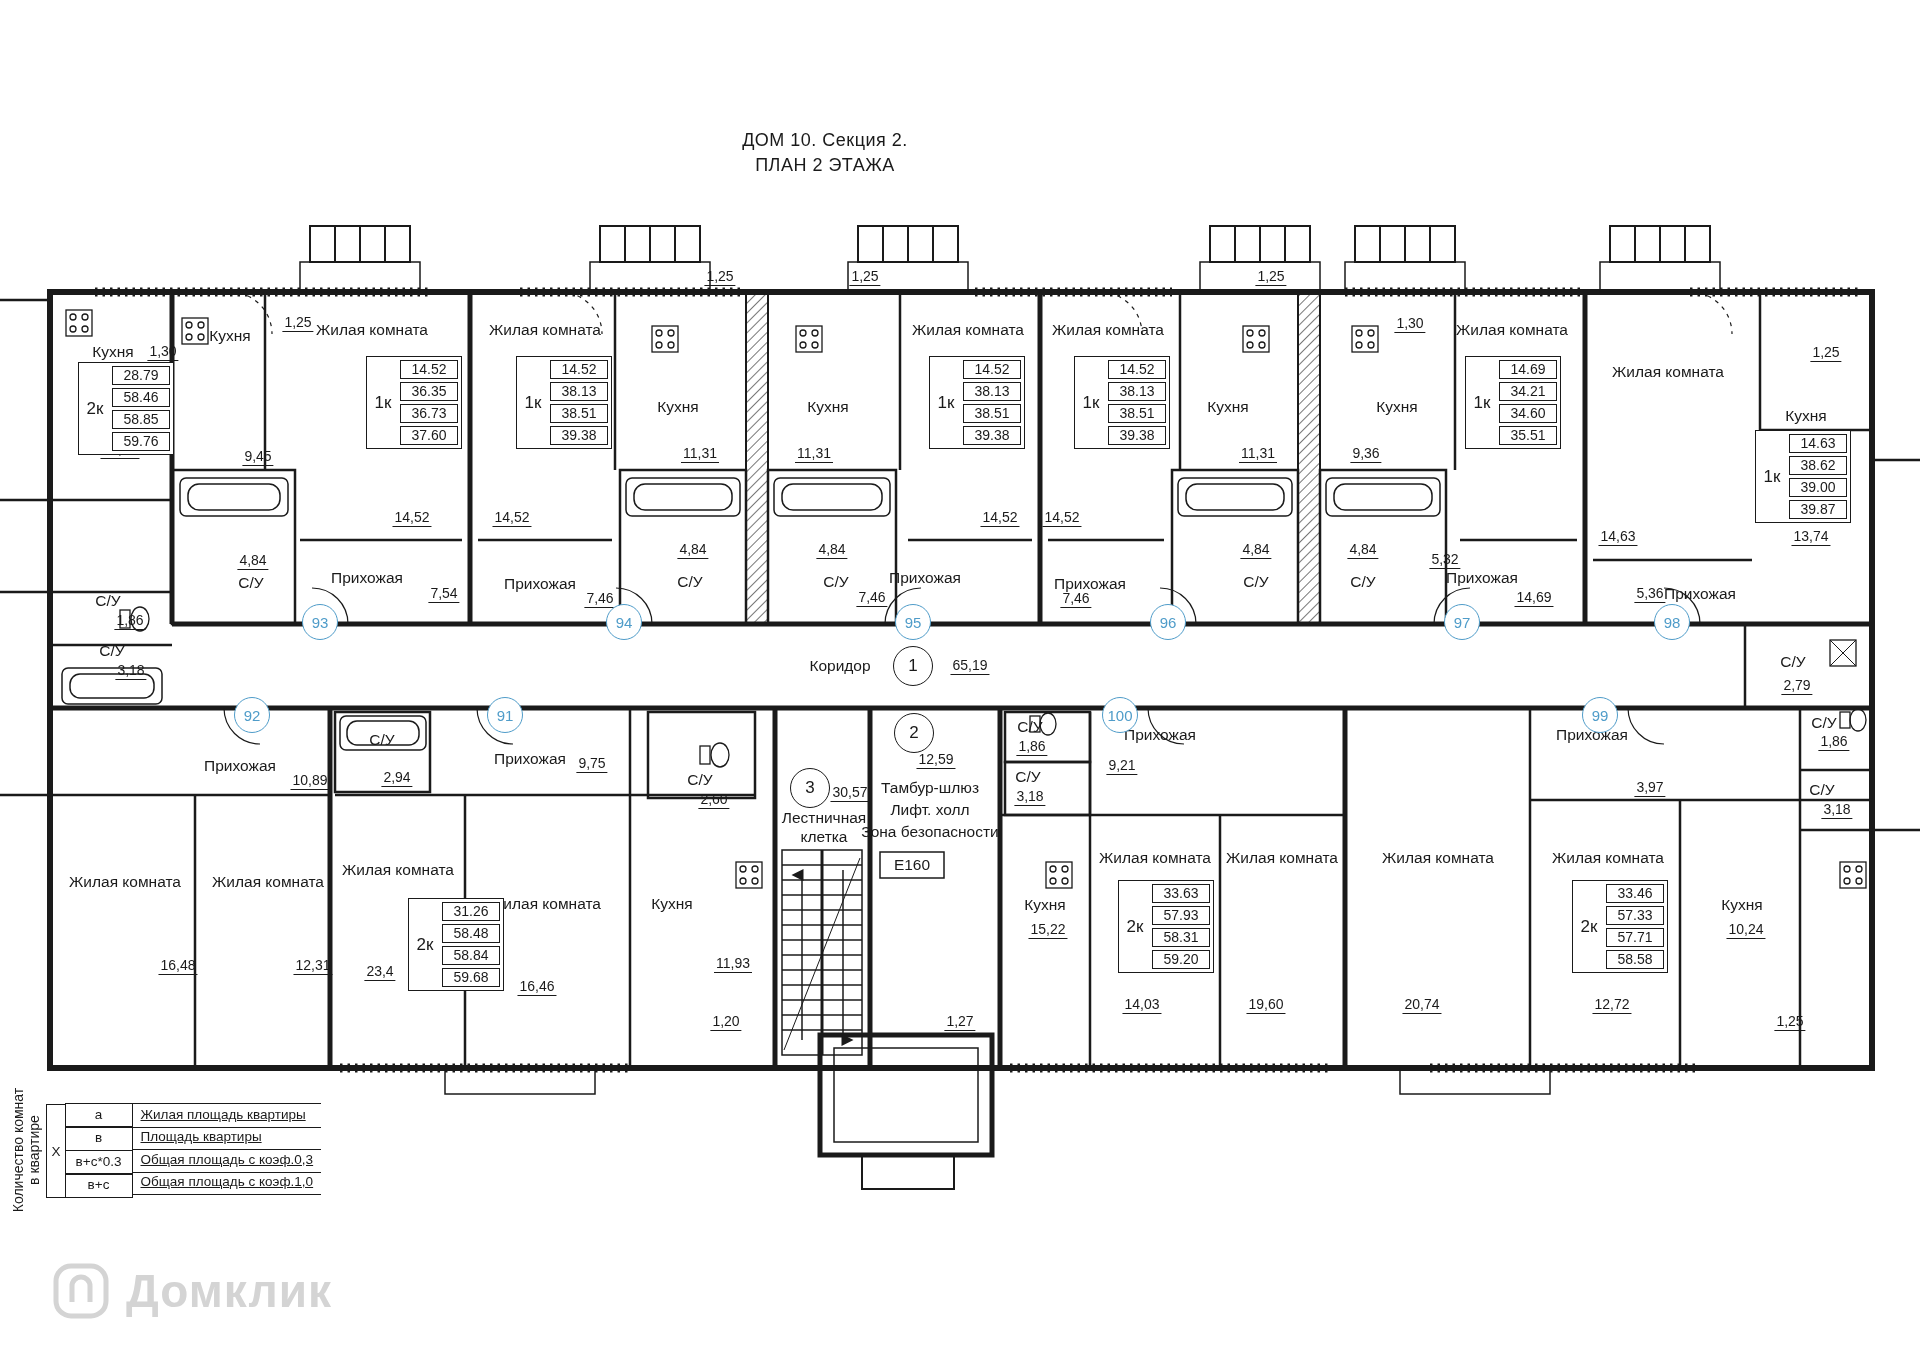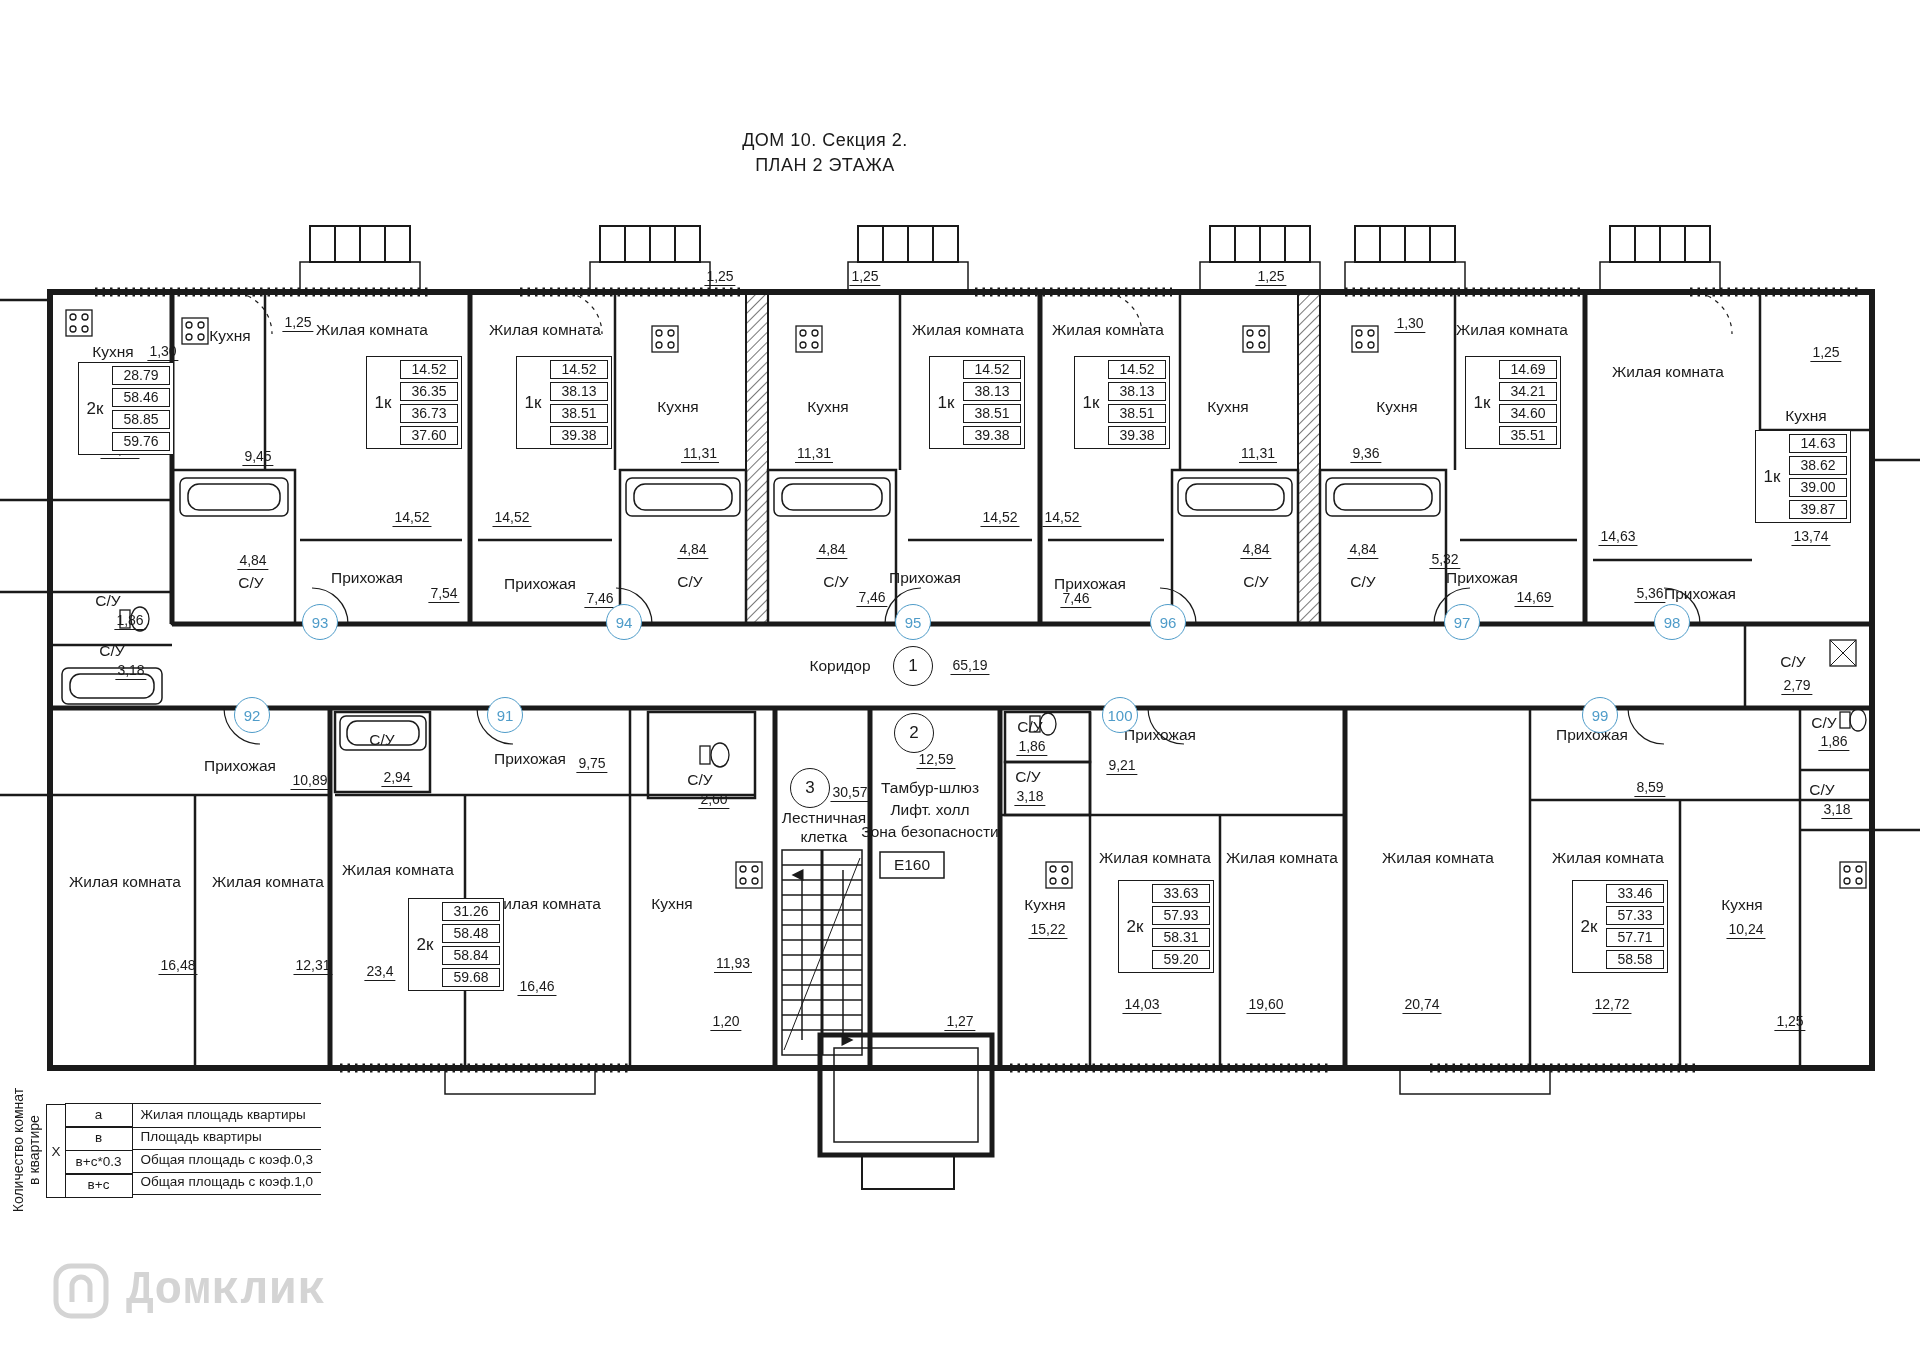--- a/index.html
+++ b/index.html
@@ -18,24 +18,24 @@
   .stat .t{align-self:center;width:26px;text-align:center;font-size:17px;}
   .stat .v{display:flex;flex-direction:column;gap:3px;}
   .stat .v div{border:1.4px solid #1a1a1a;width:56px;height:17px;line-height:17px;text-align:center;font-size:14px;}
   .legend-vert{position:absolute;transform:translate(-50%,-50%) rotate(-90deg);font-size:14px;
                text-align:center;line-height:16px;white-space:nowrap;}
   .lt{position:absolute;display:flex;font-size:13.5px;background:#fff;}
   .lt .x{width:18px;border:1.5px solid #1a1a1a;display:flex;align-items:center;justify-content:center;}
   .lt .codes{display:flex;flex-direction:column;}
   .lt .codes div{width:66px;height:23px;border:1.5px solid #1a1a1a;margin:-1.5px 0 0 -1.5px;text-align:center;line-height:22px;}
   .lt .labels{display:flex;flex-direction:column;}
-  .lt .labels div{height:23px;line-height:22px;padding:0 8px;margin-top:-1.5px;border-bottom:1.2px solid #1a1a1a;}
+  .lt .labels div{height:23px;line-height:22px;padding:0 8px;margin-top:-1.5px;border-bottom:1.2px solid #1a1a1a;text-decoration:underline;}
   .lt .labels div:first-child{border-top:1.2px solid #1a1a1a;}
   .wm{position:absolute;left:52px;top:1262px;display:flex;align-items:center;gap:16px;}
-  .wm-text{font-size:46px;font-weight:600;color:#d4d4d4;letter-spacing:1px;font-family:Liberation Mono, monospace;}
+  .wm-text{font-size:46px;font-weight:600;color:#d4d4d4;letter-spacing:1px;}
 </style>
 </head>
 <body>
 
 <div id="canvas">
 
 <svg class="plan" width="1920" height="1358" viewBox="0 0 1920 1358">
   <defs>
     <pattern id="h" width="7" height="7" patternTransform="rotate(45)" patternUnits="userSpaceOnUse">
       <line x1="0" y1="0" x2="0" y2="7" stroke="#1a1a1a" stroke-width="1.2"></line>
@@ -502,21 +502,21 @@
   <div class="v">
     <div>33.63</div>
     <div>57.93</div>
     <div>58.31</div>
     <div>59.20</div>
   </div>
 </div>
 <div class="circ blue" style="left:1120px;top:715px">100</div>
 
 <div class="L R" style="left:1592px;top:735px">Прихожая</div>
-<div class="L D" style="left:1650px;top:788px">8,59</div>
+<div class="L D" style="left:1650px;top:788px">3,97</div>
 <div class="L D" style="left:1834px;top:742px">1,86</div>
 <div class="L R" style="left:1824px;top:723px">С/У</div>
 <div class="L R" style="left:1822px;top:790px">С/У</div>
 <div class="L D" style="left:1837px;top:810px">3,18</div>
 <div class="L R" style="left:1438px;top:858px">Жилая комната</div>
 <div class="L D" style="left:1422px;top:1005px">20,74</div>
 <div class="L R" style="left:1608px;top:858px">Жилая комната</div>
 <div class="L D" style="left:1612px;top:1005px">12,72</div>
 <div class="L R" style="left:1742px;top:905px">Кухня</div>
 <div class="L D" style="left:1746px;top:930px">10,24</div>

